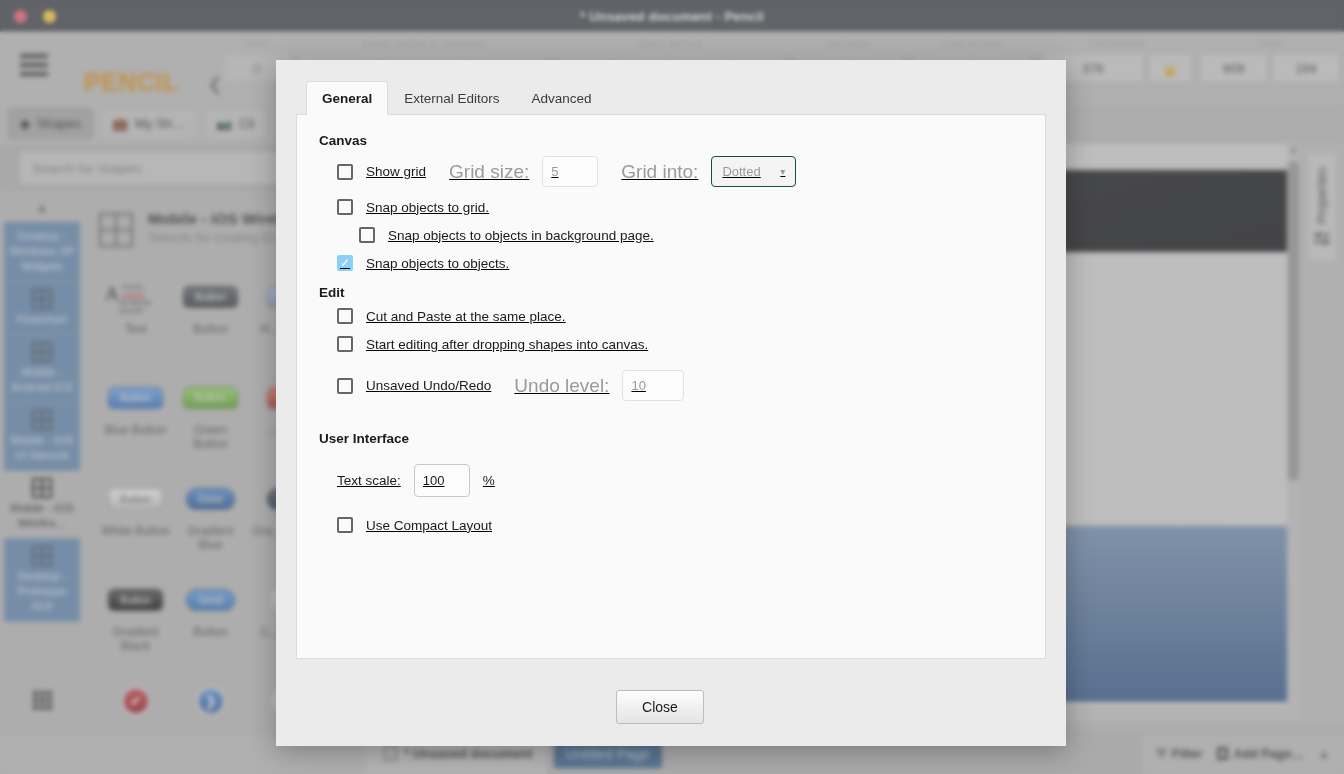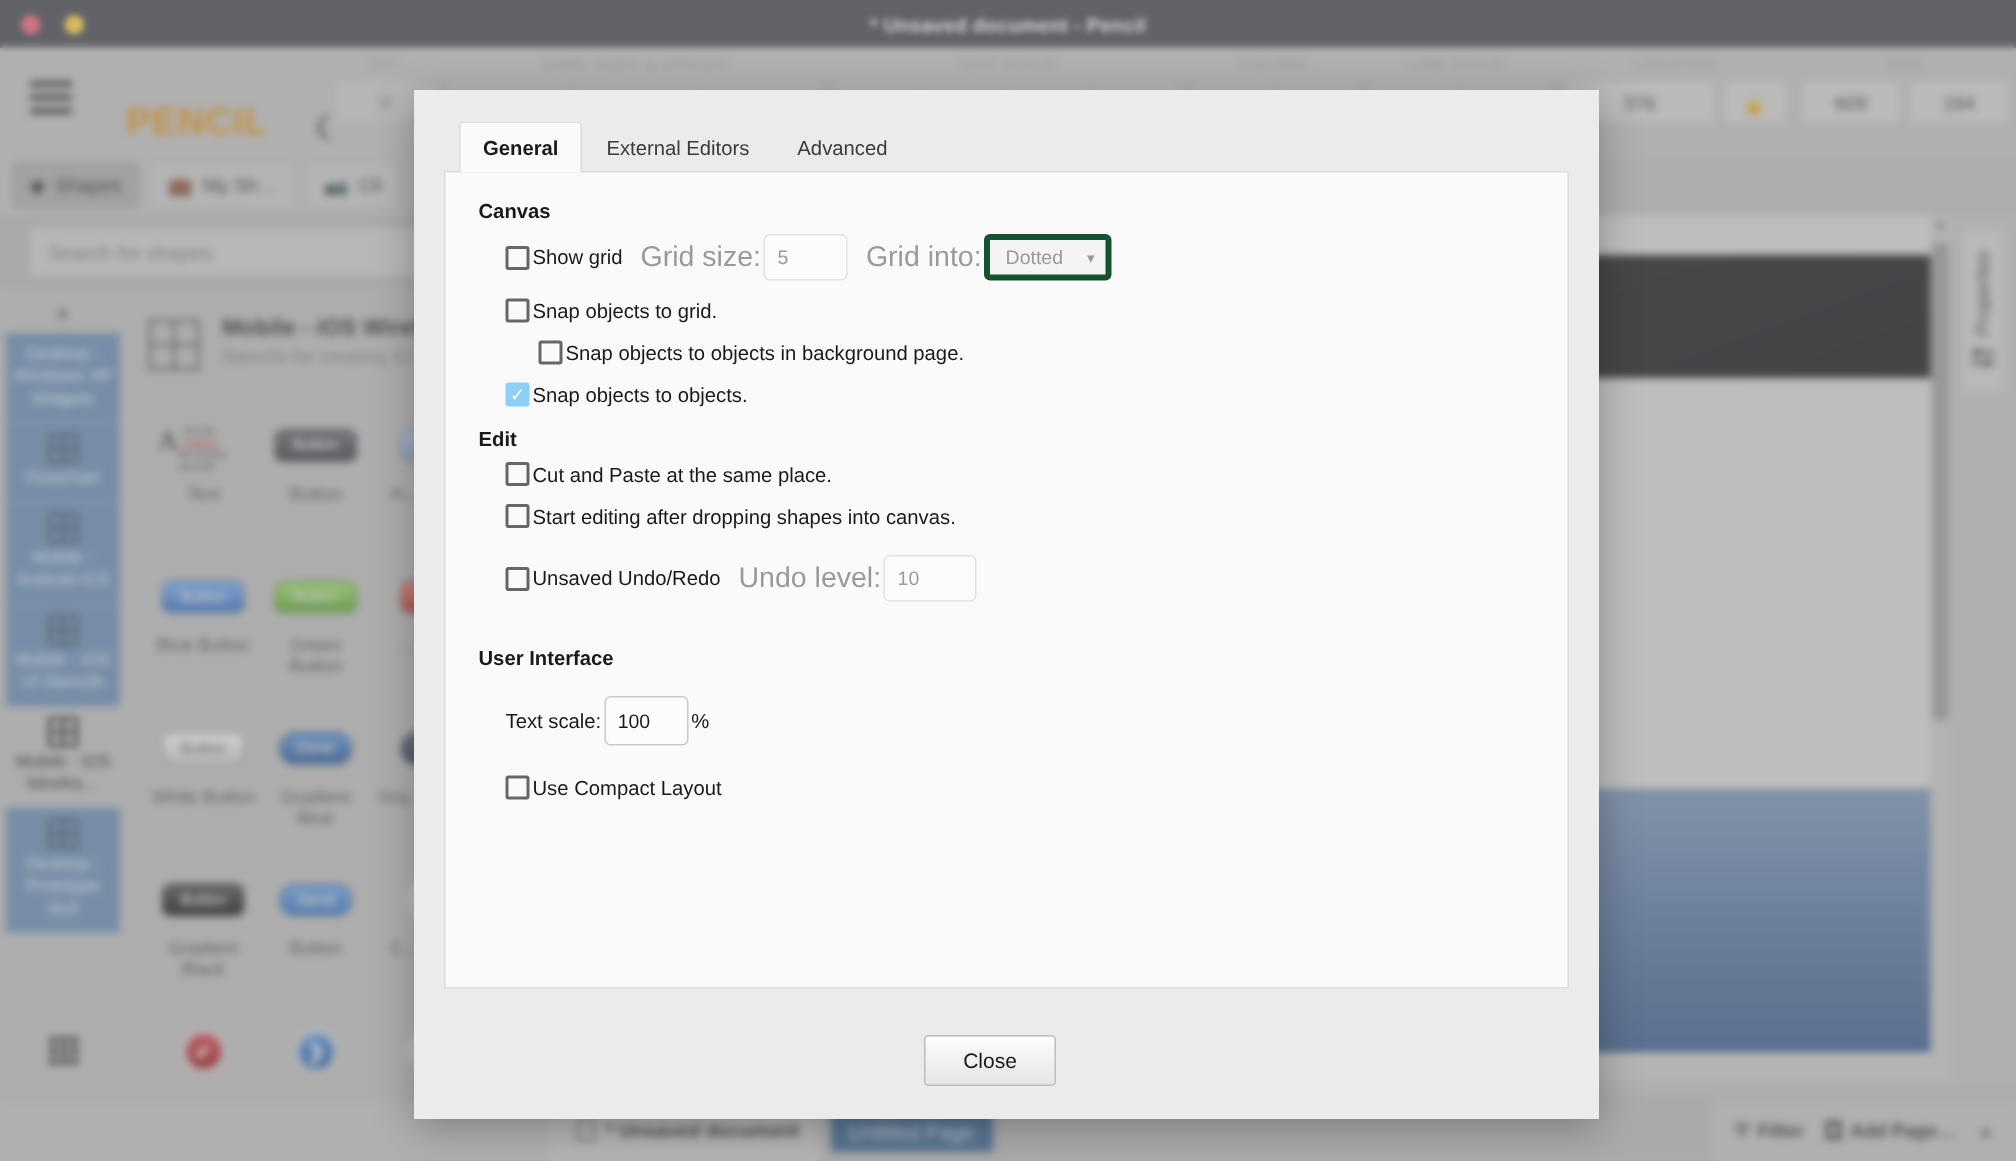--- a/index.html
+++ b/index.html
@@ -286,41 +286,41 @@
     border-radius: 3px 3px 0 0; position: relative; top: 1px;
   }
   .tab.active {
     background: #fafafa; border-color: #dcdcdc; color: #1a1a1a; font-weight: bold;
   }
   .tab-panel {
     background: #fafafa; border: 1px solid #dcdcdc; height: 545px;
     padding: 16px 18px;
   }
   .sec-title { font-size: 13.5px; font-weight: bold; color: #1a1a1a; margin: 2px 0 8px 4px; }
-  .row { display: flex; align-items: center; gap: 2px; margin: 0 0 12px 22px; }
+  .row { display: flex; align-items: center; gap: 13px; margin: 0 0 12px 22px; text-decoration: underline; }
   .row.indent { margin-left: 44px; }
   .cb {
     width: 16px; height: 16px; border: 2px solid #666; border-radius: 2px;
     background: #fafafa; flex: 0 0 16px; display:flex; align-items:center;
     justify-content:center; cursor: pointer;
   }
   .cb.checked { background: #8ed0f5; border-color: #8ed0f5; }
   .cb.checked::after {
     content: "✓"; color: #fff; font-size: 12px; line-height: 1;
   }
   .row-label { font-size: 13.5px; color: #1a1a1a; }
   .sub-label { font-size: 19px; color: #9a9a9a; }
   .mini-input {
     height: 31px; border-radius: 4px; border: 1px solid #e2e2e2;
     background: #fcfcfc; font-size: 13px; color: #9a9a9a; padding: 0 8px;
     font-family: "Liberation Sans", sans-serif;
   }
   .mini-input.enabled { color: #1a1a1a; border-color: #c9c9c9; }
   .selectbox {
-    height: 31px; border-radius: 4px; border: 4px solid #14532d;
+    height: 31px; border-radius: 4px; border: 1px solid #14532d;
     background: #f4f4f4; font-size: 13px; color: #9a9a9a;
     display: flex; align-items: center; gap: 16px; padding: 0 10px;
   }
   .dlg-footer {
     position: absolute; left: 0; bottom: 0; width: 100%; height: 79px;
     display: flex; align-items: center; justify-content: center; padding-right: 22px;
   }
   .close-btn {
     width: 88px; height: 34px; border-radius: 3px;
     background: linear-gradient(#fdfdfd,#e4e4e4); border: 1px solid #bdbdbd;

